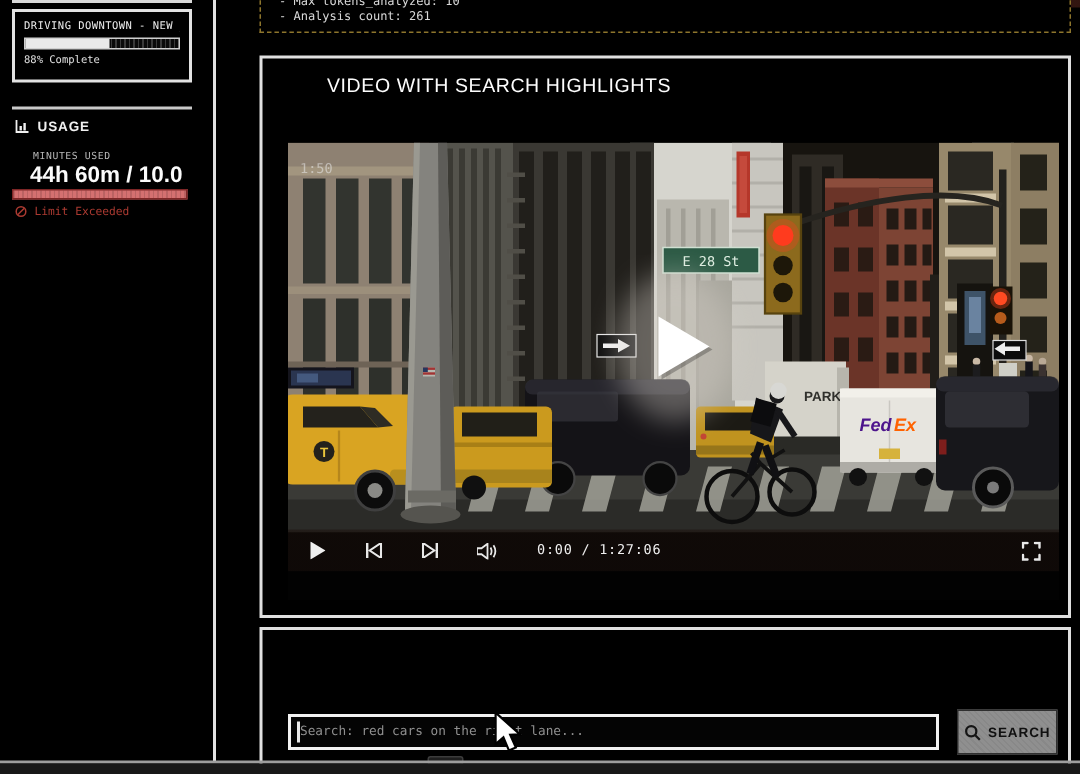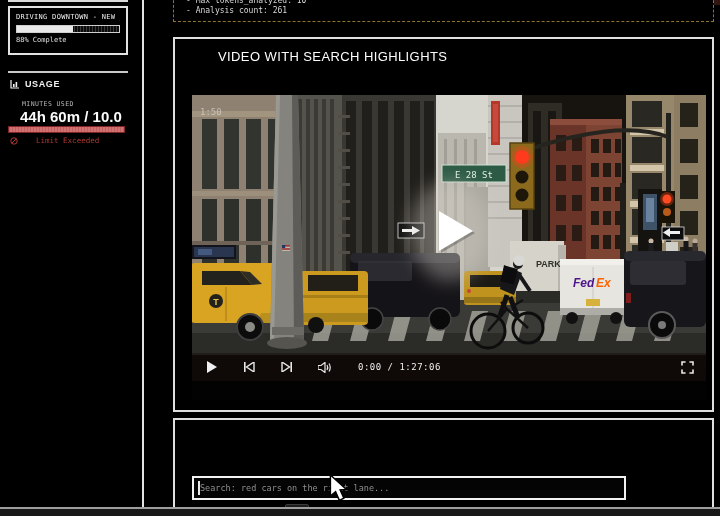--- a/index.html
+++ b/index.html
@@ -19,21 +19,21 @@
   .progress-fill { height:100%; width:55%; background:#e9e9e9; }
   .progress-label { margin-top:3px; font-size:7px; color:#e0e0e0; }
   .side-divider { position:absolute; left:8px; top:71px; width:120px; height:2px; background:#c9c9c9; }
   .usage-head { position:absolute; left:10px; top:79px; display:flex; align-items:flex-end; gap:5px;
                 color:#f0f0f0; font-size:9px; font-weight:bold; letter-spacing:.6px; }
   .minutes-label { position:absolute; left:22px; top:100px; font-size:6.5px; color:#b8b8b8; letter-spacing:.4px; }
   .minutes-value { position:absolute; left:20px; top:108px; font-size:15px; font-weight:bold; color:#fbfbfb; }
   .limit-bar { position:absolute; left:8px; top:126px; width:117px; height:7px; background:#d47070;
                border:1px solid #7e2626;
                background-image:repeating-linear-gradient(90deg,rgba(0,0,0,.12) 0 1px,transparent 1px 3px); }
-  .limit-text { position:absolute; left:10px; top:136px; display:flex; align-items:center; gap:18px;
+  .limit-text { position:absolute; left:10px; top:136px; display:flex; align-items:center; gap:5px;
                 font-size:7.5px; color:#ab3a31; }
   #sep-vertical { position:absolute; left:142px; top:0; width:2px; height:508px; background:#e3e3e3; }
 
   
   #main { position:absolute; left:160px; top:0; width:576px; height:516px; }
   .maroon-strip { position:absolute; left:392px; top:0; width:180px; height:5px;
                   background:linear-gradient(90deg,#2a130e,#3c1a12 60%,#2f1410); }
   .gold-box { position:absolute; left:13px; top:-14px; width:541px; height:36px;
               border:1px dashed #8d752c; background:#000; padding:9px 0 0 12px; overflow:hidden; }
   .gold-line { font-size:8px; line-height:10px; color:#d8d8d8; white-space:nowrap; }
@@ -418,20 +418,27 @@
             </svg>
           </span>
         </div>
         <div class="player-bottom-black"></div>
       </div>
     </section>
 
     <section class="card" id="card-search">
       <input class="search-input mono" type="text" placeholder="Search: red cars on the right lane..." style="">
       <div class="text-caret"></div>
+      <button class="search-btn">
+        <svg width="11" height="11" viewBox="0 0 11 11">
+          <circle cx="4.5" cy="4.5" r="3.4" stroke="#151515" stroke-width="1.5" fill="none"></circle>
+          <line x1="7.2" y1="7.2" x2="10.2" y2="10.2" stroke="#151515" stroke-width="1.5"></line>
+        </svg>
+        <span>SEARCH</span>
+      </button>
     </section>
   </main>
 
   <div class="bottom-tab"></div>
   <div class="bottom-line"></div>
   <div class="bottom-bar"></div>
 
   <svg id="cursor" width="20" height="28" viewBox="0 0 13 21">
     <polygon points="0.8,0.8 0.8,16.5 4.7,13.2 7.5,19.8 10.9,18.2 8.1,11.9 13,11.7" fill="#ffffff" stroke="#000000" stroke-width="1.1"></polygon>
   </svg>

